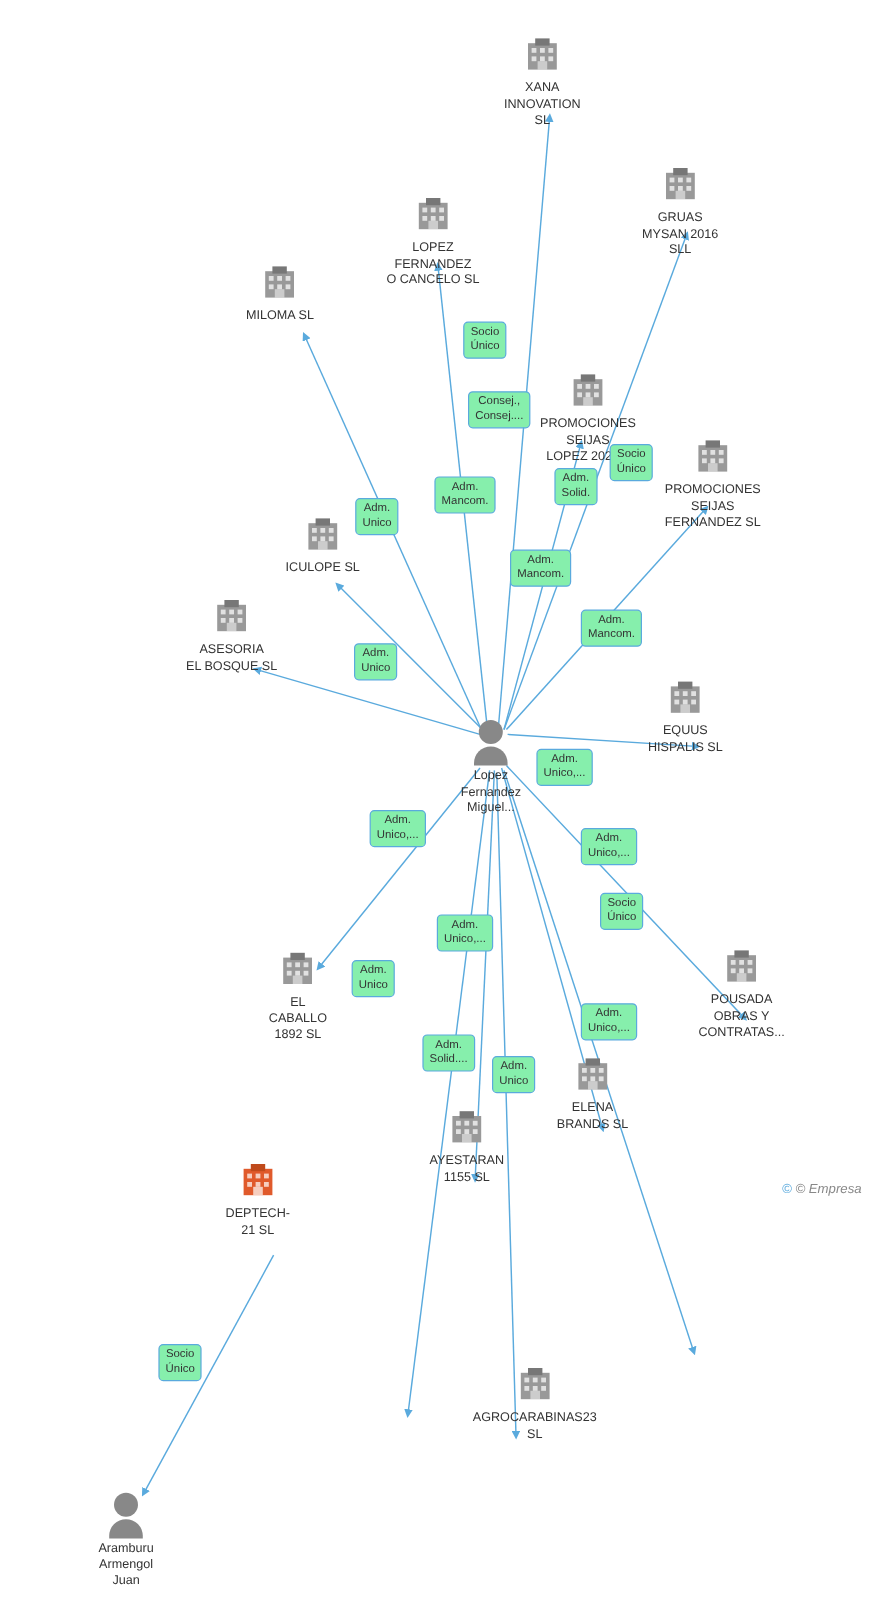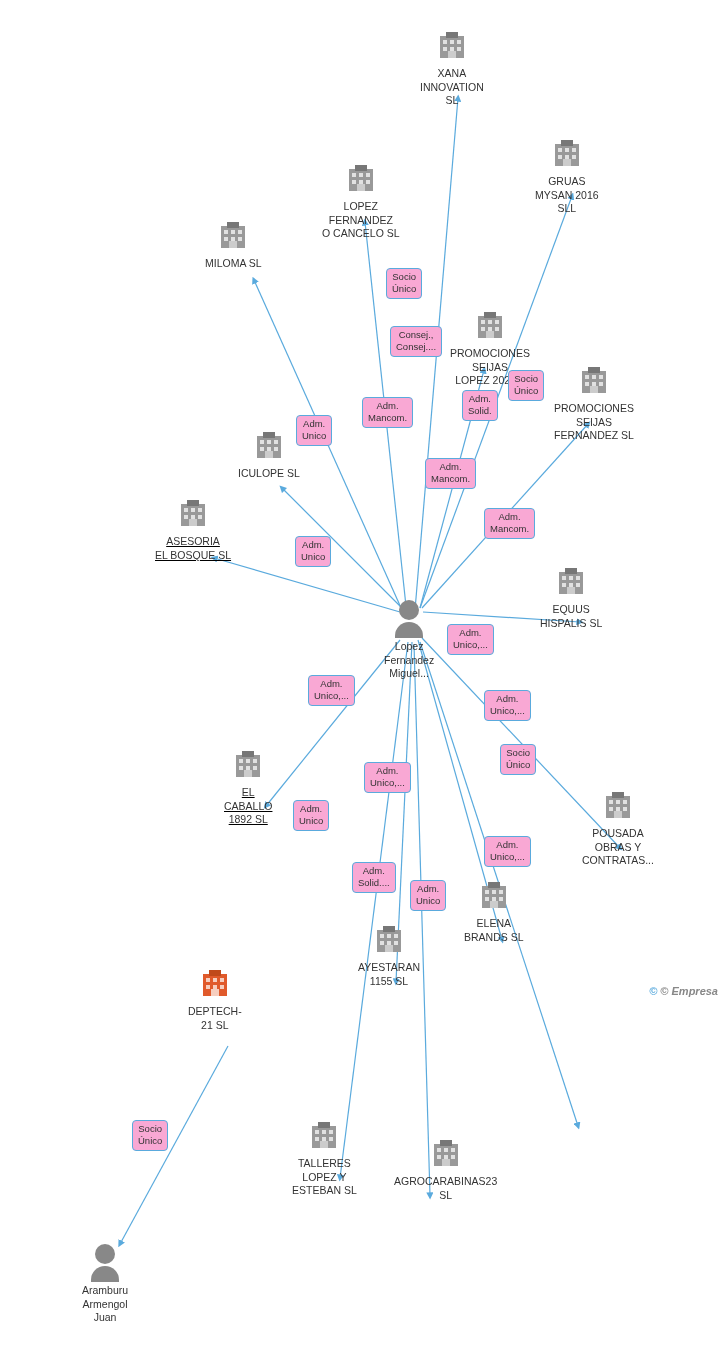--- a/index.html
+++ b/index.html
@@ -41,40 +41,39 @@
     .building-icon {
       font-size: 28px;
       color: #888;
       line-height: 1;
     }
     .building-icon.orange {
       color: #e05a2b;
     }
     .role-badge {
       position: absolute;
-      background: #f9a8d4;
+      background: #86efac;
       border: 1.5px solid #5aaadd;
       border-radius: 4px;
       padding: 2px 5px;
       font-size: 9.5px;
       color: #333;
       text-align: center;
       line-height: 1.3;
       white-space: nowrap;
       cursor: pointer;
       z-index: 10;
     }
     .watermark {
       position: absolute;
       bottom: 10px;
       right: 10px;
       font-size: 11px;
       color: #888;
       font-style: italic;
-      font-weight: bold;
     }
     .watermark span.copy {
       color: #5aaadd;
     }
   </style>
 </head>
 <body>
 
 <div id="graph-container">
   <svg id="connections">
@@ -227,21 +226,21 @@
           <rect x="20" y="10" width="4" height="4" fill="white" opacity="0.7"></rect>
           <rect x="6" y="17" width="4" height="4" fill="white" opacity="0.7"></rect>
           <rect x="13" y="17" width="4" height="4" fill="white" opacity="0.7"></rect>
           <rect x="20" y="17" width="4" height="4" fill="white" opacity="0.7"></rect>
           <rect x="11" y="21" width="8" height="7" fill="white" opacity="0.5"></rect>
           <rect x="9" y="2" width="12" height="6" fill="#777"></rect>
         </svg></div>
     <div class="node-label">ICULOPE SL</div>
   </div>
 
-  <div class="node" style="left:155px;top:498px;text-decoration:underline;">
+  <div class="node" style="left:155px;top:498px;">
     <div class="building-icon"><svg width="30" height="30" viewBox="0 0 30 30">
           <rect x="3" y="6" width="24" height="22" fill="#999"></rect>
           <rect x="6" y="10" width="4" height="4" fill="white" opacity="0.7"></rect>
           <rect x="13" y="10" width="4" height="4" fill="white" opacity="0.7"></rect>
           <rect x="20" y="10" width="4" height="4" fill="white" opacity="0.7"></rect>
           <rect x="6" y="17" width="4" height="4" fill="white" opacity="0.7"></rect>
           <rect x="13" y="17" width="4" height="4" fill="white" opacity="0.7"></rect>
           <rect x="20" y="17" width="4" height="4" fill="white" opacity="0.7"></rect>
           <rect x="11" y="21" width="8" height="7" fill="white" opacity="0.5"></rect>
           <rect x="9" y="2" width="12" height="6" fill="#777"></rect>
@@ -269,21 +268,21 @@
   <div class="node" style="left:384px;top:600px;">
     <div style="display:inline-block;text-align:center;">
       <div style="width:20px;height:20px;background:#888;border-radius:50%;margin:0 auto 2px auto;"></div>
       <div style="width:28px;height:16px;background:#888;border-radius:14px 14px 0 0;margin:0 auto;"></div>
     </div>
     <div class="node-label">Lopez
 Fernandez
 Miguel...</div>
   </div>
 
-  <div class="node" style="left:224px;top:749px;text-decoration:underline;">
+  <div class="node" style="left:224px;top:792px;">
     <div class="building-icon"><svg width="30" height="30" viewBox="0 0 30 30">
           <rect x="3" y="6" width="24" height="22" fill="#999"></rect>
           <rect x="6" y="10" width="4" height="4" fill="white" opacity="0.7"></rect>
           <rect x="13" y="10" width="4" height="4" fill="white" opacity="0.7"></rect>
           <rect x="20" y="10" width="4" height="4" fill="white" opacity="0.7"></rect>
           <rect x="6" y="17" width="4" height="4" fill="white" opacity="0.7"></rect>
           <rect x="13" y="17" width="4" height="4" fill="white" opacity="0.7"></rect>
           <rect x="20" y="17" width="4" height="4" fill="white" opacity="0.7"></rect>
           <rect x="11" y="21" width="8" height="7" fill="white" opacity="0.5"></rect>
           <rect x="9" y="2" width="12" height="6" fill="#777"></rect>
@@ -351,36 +350,20 @@
           <rect x="6" y="17" width="4" height="4" fill="white" opacity="0.7"></rect>
           <rect x="13" y="17" width="4" height="4" fill="white" opacity="0.7"></rect>
           <rect x="20" y="17" width="4" height="4" fill="white" opacity="0.7"></rect>
           <rect x="11" y="21" width="8" height="7" fill="white" opacity="0.7"></rect>
           <rect x="9" y="2" width="12" height="6" fill="#c04a1b"></rect>
         </svg></div>
     <div class="node-label">DEPTECH-
 21  SL</div>
   </div>
 
-  <div class="node" style="left:292px;top:1120px;">
-    <div class="building-icon"><svg width="30" height="30" viewBox="0 0 30 30">
-          <rect x="3" y="6" width="24" height="22" fill="#999"></rect>
-          <rect x="6" y="10" width="4" height="4" fill="white" opacity="0.7"></rect>
-          <rect x="13" y="10" width="4" height="4" fill="white" opacity="0.7"></rect>
-          <rect x="20" y="10" width="4" height="4" fill="white" opacity="0.7"></rect>
-          <rect x="6" y="17" width="4" height="4" fill="white" opacity="0.7"></rect>
-          <rect x="13" y="17" width="4" height="4" fill="white" opacity="0.7"></rect>
-          <rect x="20" y="17" width="4" height="4" fill="white" opacity="0.7"></rect>
-          <rect x="11" y="21" width="8" height="7" fill="white" opacity="0.5"></rect>
-          <rect x="9" y="2" width="12" height="6" fill="#777"></rect>
-        </svg></div>
-    <div class="node-label">TALLERES
-LOPEZ Y
-ESTEBAN  SL</div>
-  </div>
 
   <div class="node" style="left:394px;top:1138px;">
     <div class="building-icon"><svg width="30" height="30" viewBox="0 0 30 30">
           <rect x="3" y="6" width="24" height="22" fill="#999"></rect>
           <rect x="6" y="10" width="4" height="4" fill="white" opacity="0.7"></rect>
           <rect x="13" y="10" width="4" height="4" fill="white" opacity="0.7"></rect>
           <rect x="20" y="10" width="4" height="4" fill="white" opacity="0.7"></rect>
           <rect x="6" y="17" width="4" height="4" fill="white" opacity="0.7"></rect>
           <rect x="13" y="17" width="4" height="4" fill="white" opacity="0.7"></rect>
           <rect x="20" y="17" width="4" height="4" fill="white" opacity="0.7"></rect>

